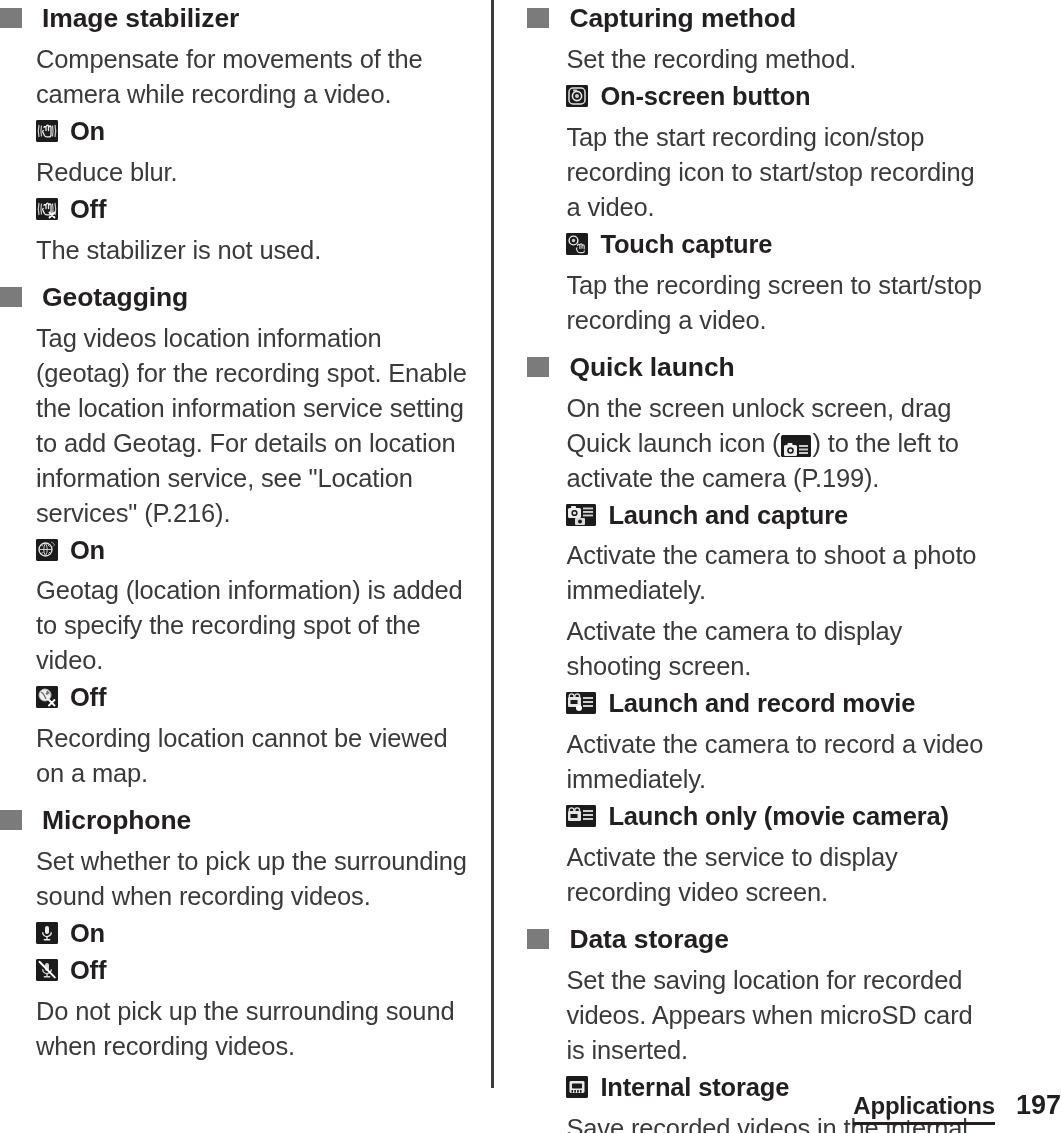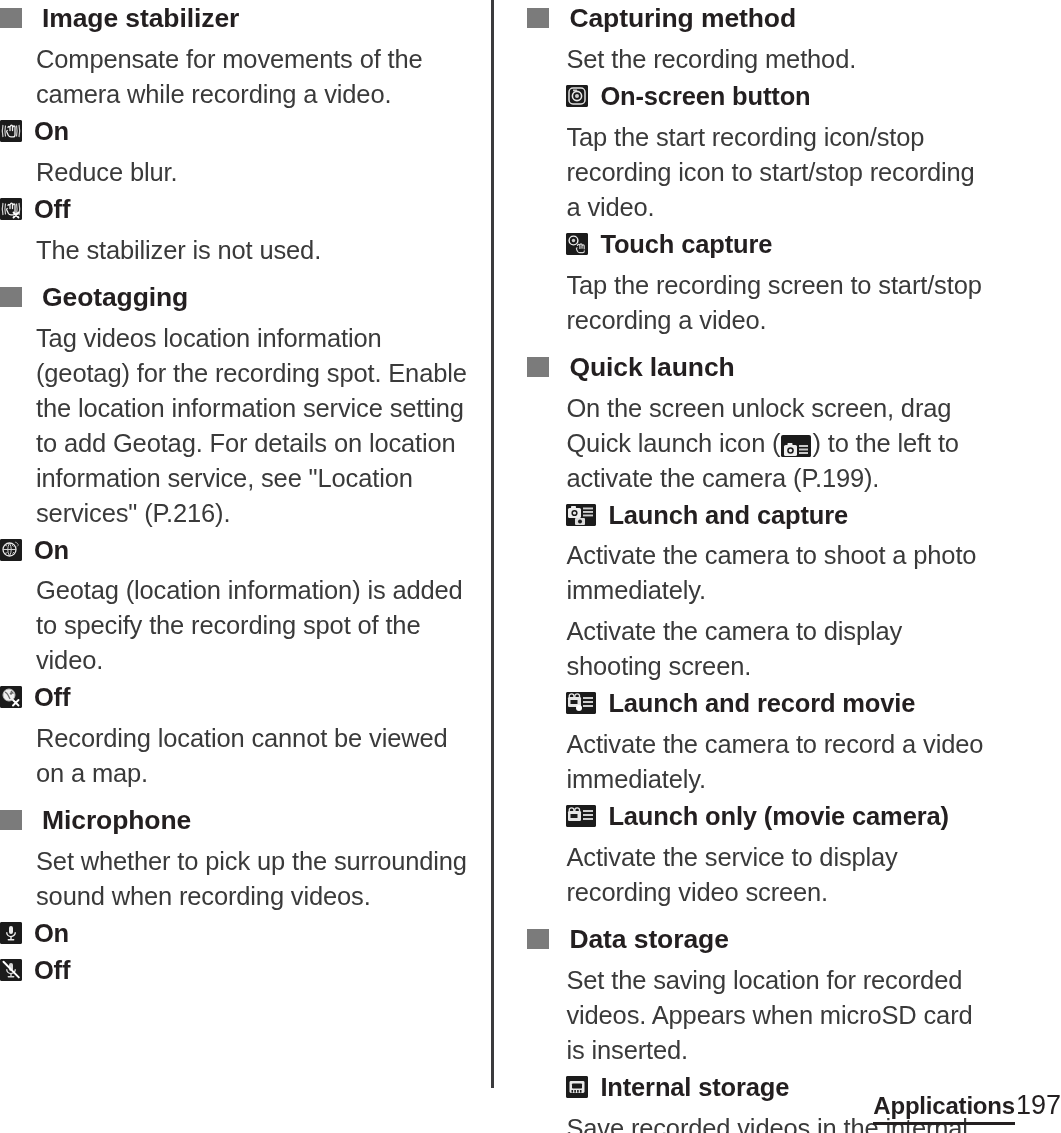--- a/index.html
+++ b/index.html
@@ -83,20 +83,21 @@
     font-size: 25.5px;
     line-height: 35px;
     font-weight: 400;
     color: #3a3a3a;
     letter-spacing: -0.15px;
     margin-top: 6px;
   }
   .col-right .body-text { padding-left: 55px; }
 
   .opt-line {
+    padding-left: 36px;
     font-size: 25.5px;
     line-height: 35px;
     font-weight: 700;
     color: #231f20;
     letter-spacing: -0.15px;
     white-space: nowrap;
   }
   .col-right .opt-line { padding-left: 55px; }
   .opt-line .lbl { vertical-align: middle; }
 
@@ -125,33 +126,33 @@
     margin: 0 1px;
   }
 
   
   .footer {
     position: absolute;
     right: 0px;
     bottom: 8px;
     display: flex;
     align-items: baseline;
-    gap: 1px;
+    gap: 21px;
   }
   .footer-chapter {
     font-size: 24px;
     font-weight: 700;
     color: #231f20;
     border-bottom: 3px solid #231f20;
     padding-bottom: 2px;
     letter-spacing: -0.2px;
   }
   .footer-pageno {
     font-size: 27px;
-    font-weight: 400;
+    font-weight: 700;
     color: #231f20;
     text-align: right;
   }
 </style>
 </head>
 <body>
 
 <div class="page">
 
   <div class="columns">
@@ -247,20 +248,21 @@
             <svg width="22" height="22" viewBox="0 0 22 22">
               <rect width="22" height="22" fill="#1b1b1b"></rect>
               <rect x="9" y="4" width="4" height="8" rx="2" fill="#d8d8d8"></rect>
               <path d="M6.7 10.3 a4.3 4.3 0 0 0 8.6 0" fill="none" stroke="#d8d8d8" stroke-width="1.4"></path>
               <path d="M11 14.6 v3.1 M8.3 17.7 h5.4" stroke="#d8d8d8" stroke-width="1.4" stroke-linecap="round"></path>
               <path d="M3.5 2.8 L18.8 18.4" stroke="#ffffff" stroke-width="2" stroke-linecap="round"></path>
             </svg>
           </span>
           <span class="lbl">Off</span>
         </div>
+        <div class="body-text">Do not pick up the surrounding sound when recording videos.</div>
       </div>
 
     </div>
 
     <div class="col-divider">
       <div class="rule"></div>
     </div>
 
     <div class="col col-right">
 

